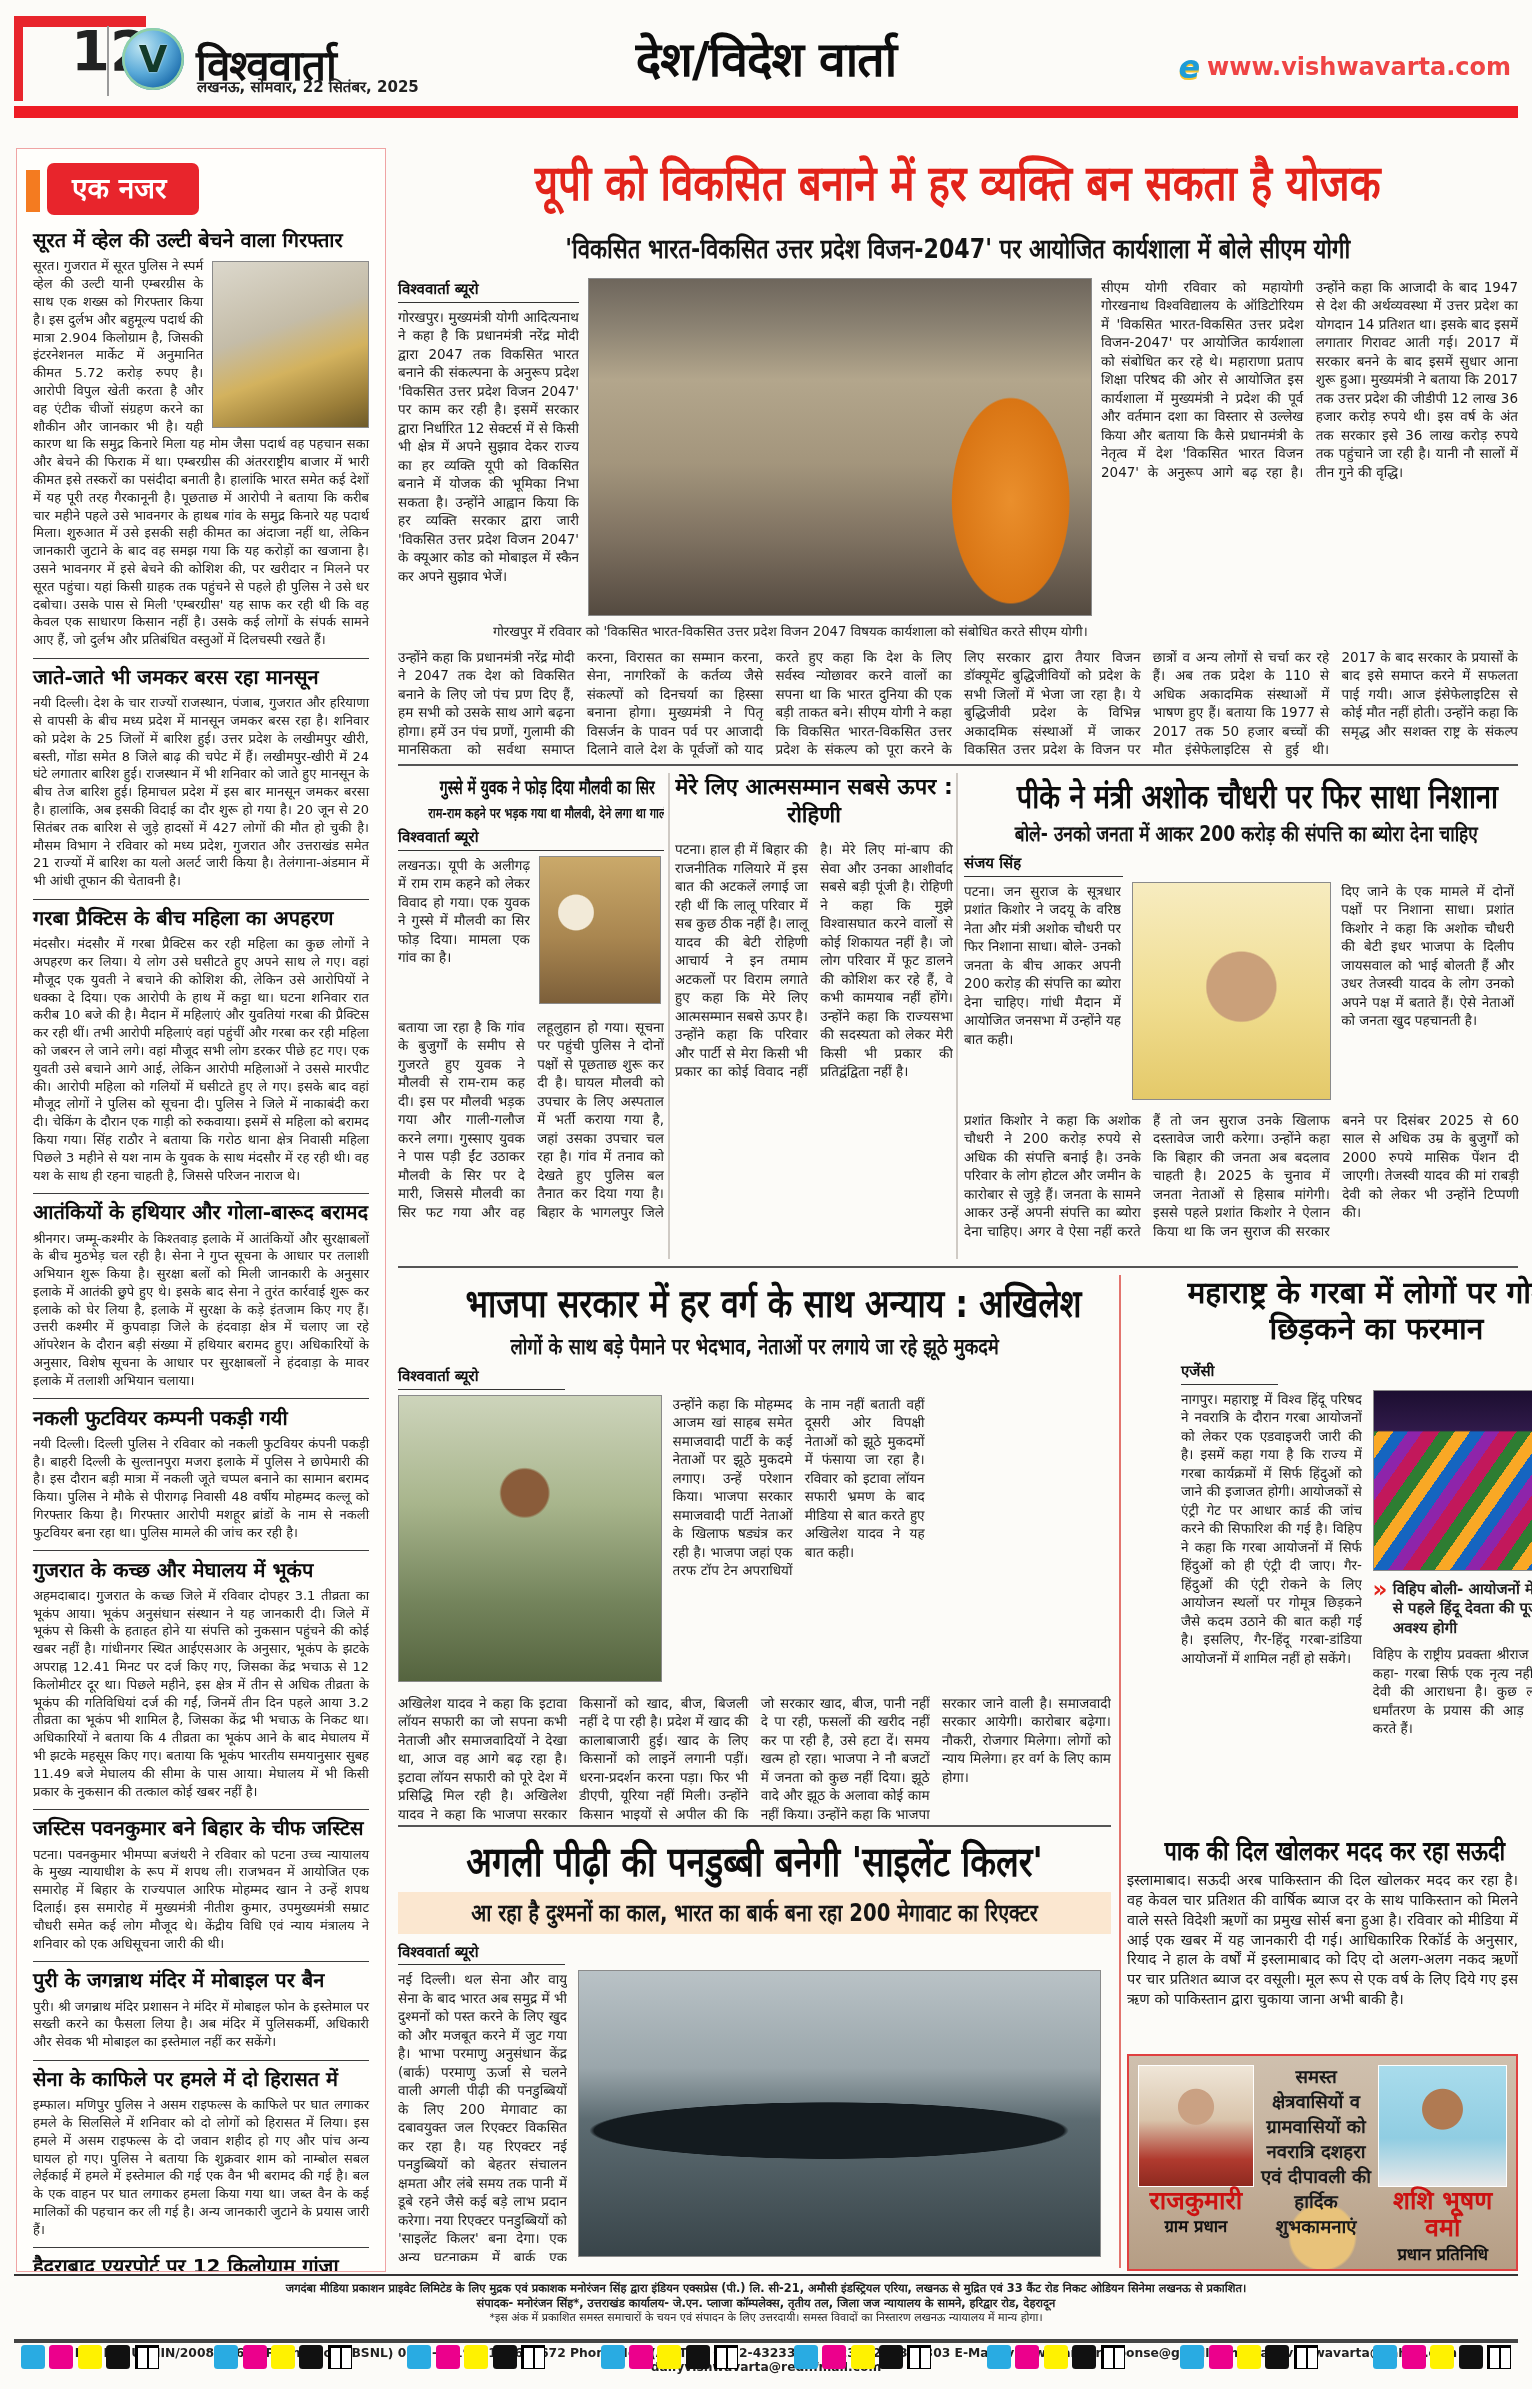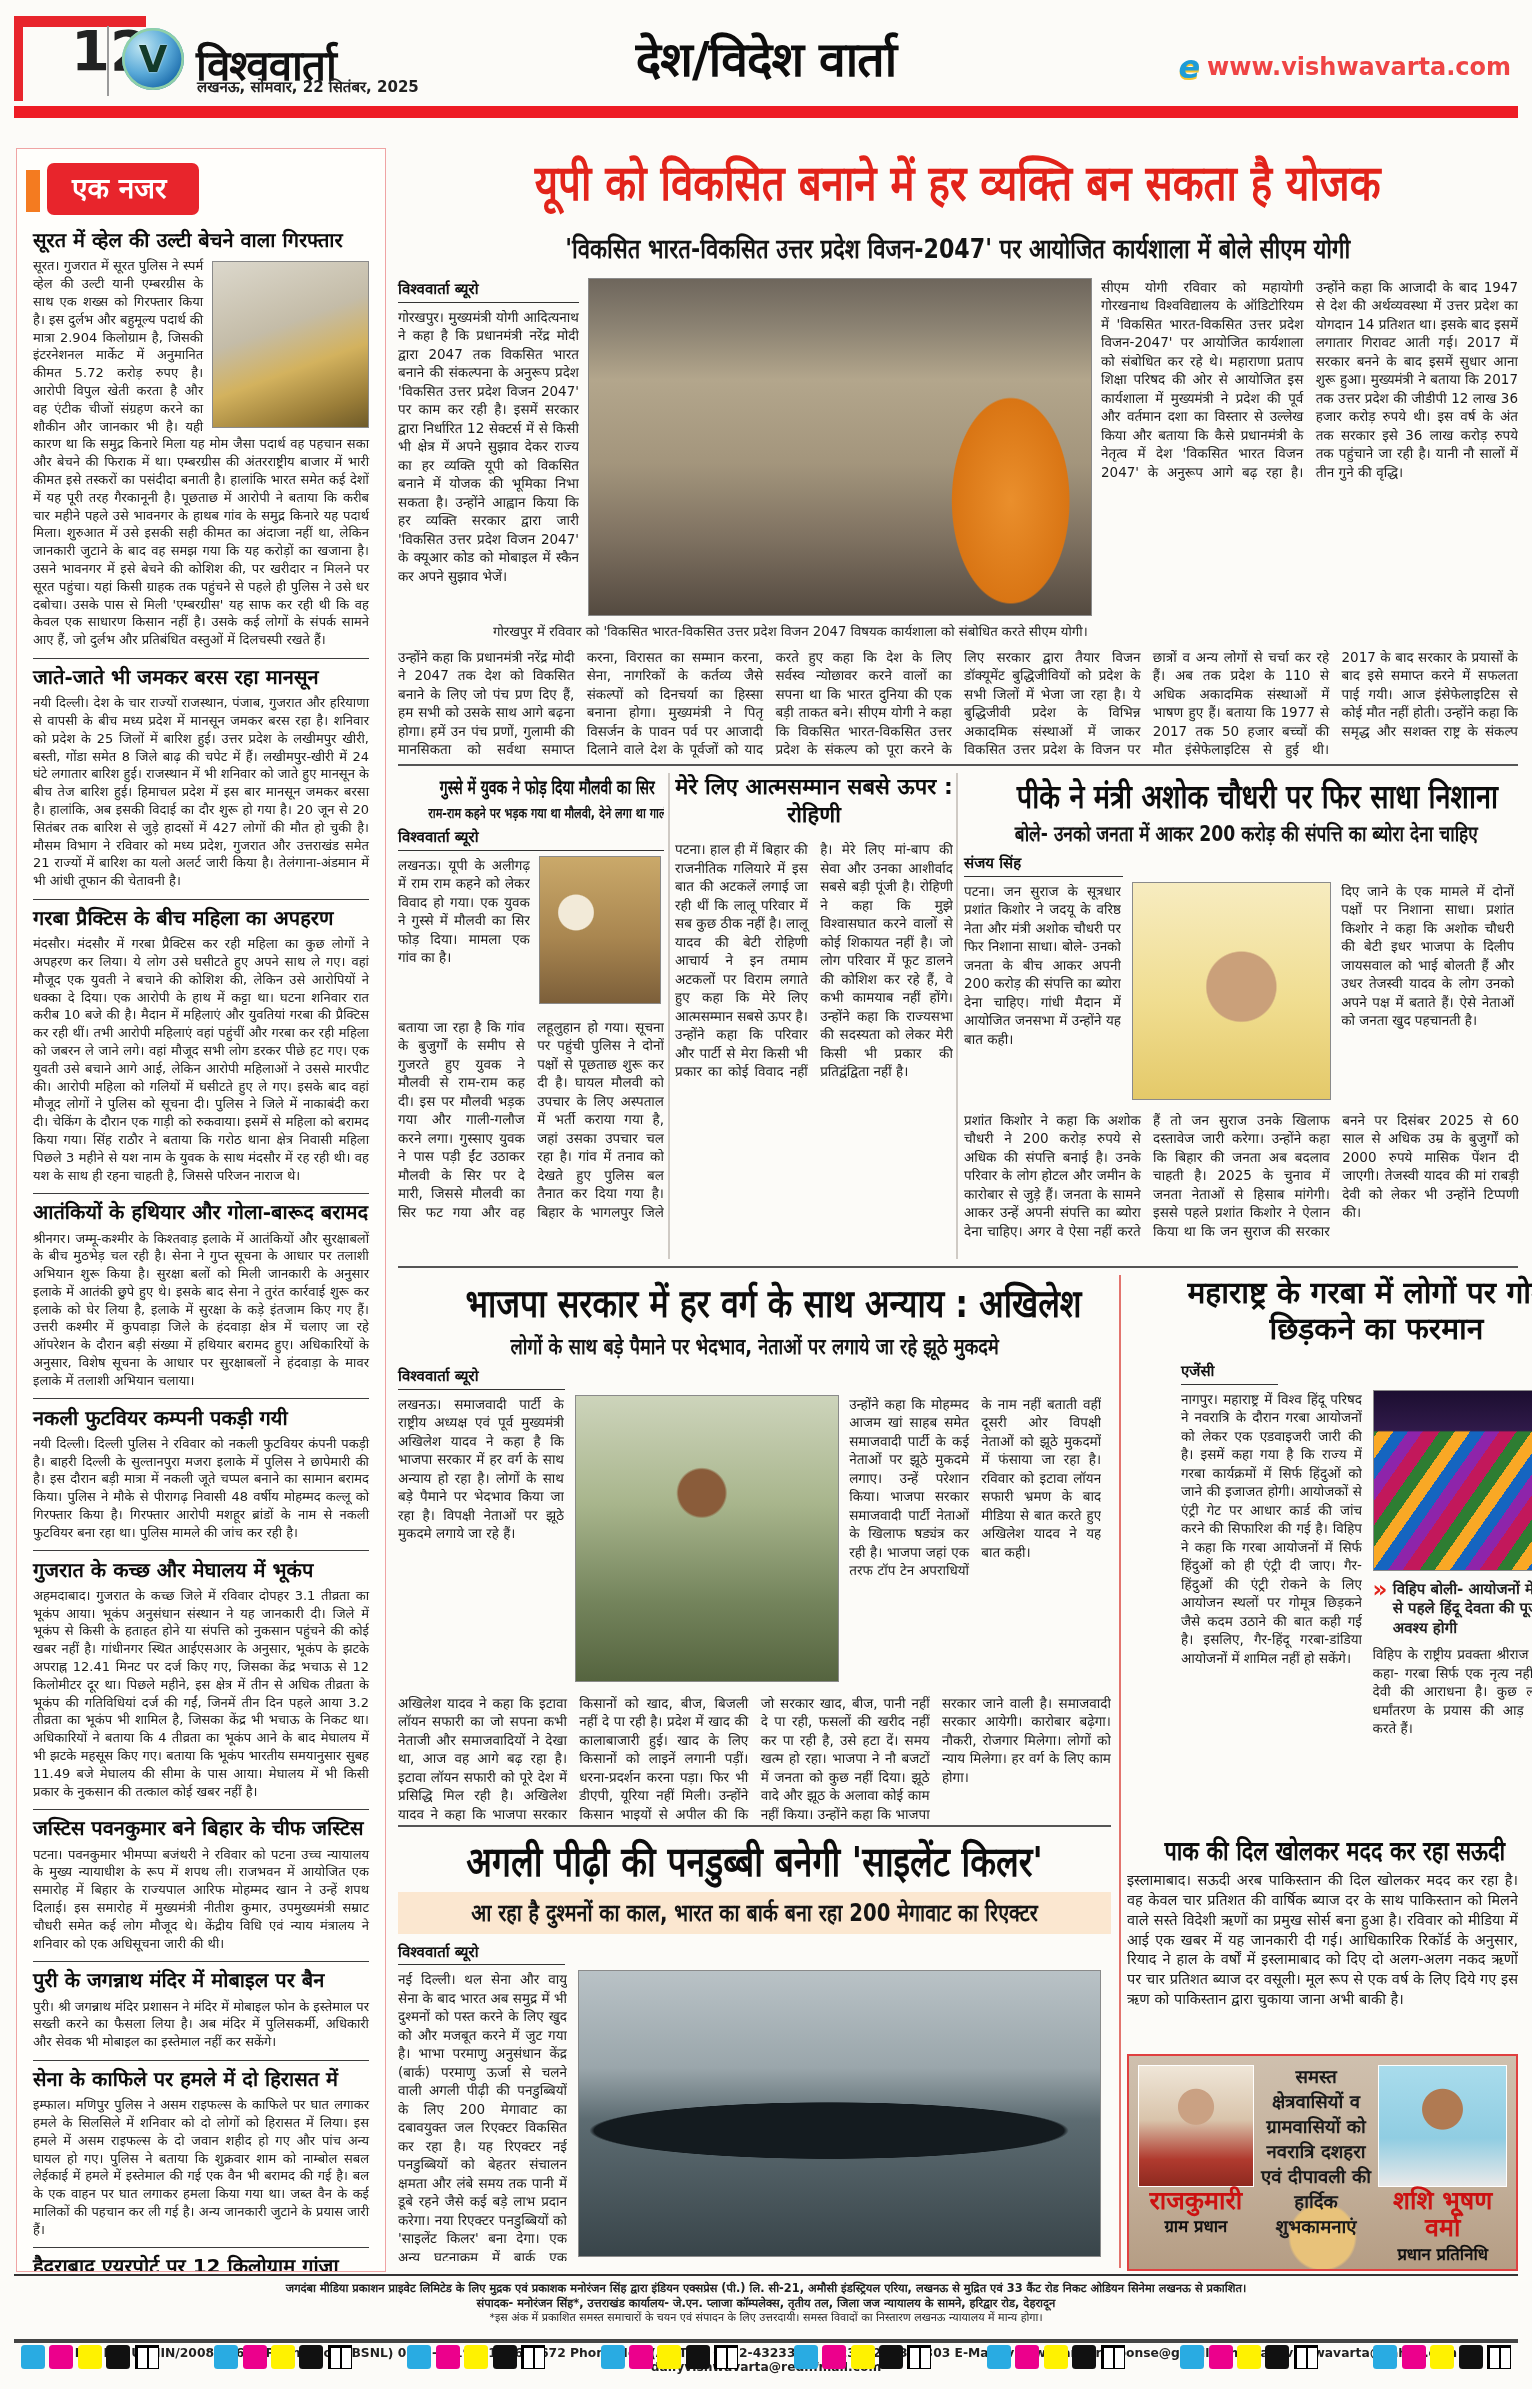--- a/index.html
+++ b/index.html
@@ -232,21 +232,20 @@
 
   <div class="abs" style="left:398px;top:1275px;width:713px;height:546px;">
     <div class="headline nowrap" style="font-size:39px;height:55px;">
       <span class="squeeze">भाजपा सरकार में हर वर्ग के साथ अन्याय : अखिलेश</span>
     </div>
     <div class="subhead nowrap" style="font-size:22px;height:35px;">
       <span class="squeeze">लोगों के साथ बड़े पैमाने पर भेदभाव, नेताओं पर लगाये जा रहे झूठे मुकदमे</span>
     </div>
     <span class="byline" style="width:167px;">विश्ववार्ता ब्यूरो</span>
     <div style="display:flex;gap:10.6px;">
-      <div class="body-text" style="width:166px;height:292px;">लखनऊ। समाजवादी पार्टी के राष्ट्रीय अध्यक्ष एवं पूर्व मुख्यमंत्री अखिलेश यादव ने कहा है कि भाजपा सरकार में हर वर्ग के साथ अन्याय हो रहा है। लोगों के साथ बड़े पैमाने पर भेदभाव किया जा रहा है। विपक्षी नेताओं पर झूठे मुकदमे लगाये जा रहे हैं।</div>
       <div class="photo akhilesh-photo" style="width:264px;height:287px;"></div>
       <div class="body-text cols-2" style="width:252px;height:292px;">उन्होंने कहा कि मोहम्मद आजम खां साहब समेत समाजवादी पार्टी के कई नेताओं पर झूठे मुकदमे लगाए। उन्हें परेशान किया। भाजपा सरकार समाजवादी पार्टी नेताओं के खिलाफ षड्यंत्र कर रही है। भाजपा जहां एक तरफ टॉप टेन अपराधियों के नाम नहीं बताती वहीं दूसरी ओर विपक्षी नेताओं को झूठे मुकदमों में फंसाया जा रहा है। रविवार को इटावा लॉयन सफारी भ्रमण के बाद मीडिया से बात करते हुए अखिलेश यादव ने यह बात कही।</div>
     </div>
     <div class="body-text cols-4" style="height:134px;margin-top:7px;">अखिलेश यादव ने कहा कि इटावा लॉयन सफारी का जो सपना कभी नेताजी और समाजवादियों ने देखा था, आज वह आगे बढ़ रहा है। इटावा लॉयन सफारी को पूरे देश में प्रसिद्धि मिल रही है। अखिलेश यादव ने कहा कि भाजपा सरकार किसानों को खाद, बीज, बिजली नहीं दे पा रही है। प्रदेश में खाद की कालाबाजारी हुई। खाद के लिए किसानों को लाइनें लगानी पड़ीं। धरना-प्रदर्शन करना पड़ा। फिर भी डीएपी, यूरिया नहीं मिली। उन्होंने किसान भाइयों से अपील की कि जो सरकार खाद, बीज, पानी नहीं दे पा रही, फसलों की खरीद नहीं कर पा रही है, उसे हटा दें। समय खत्म हो रहा। भाजपा ने नौ बजटों में जनता को कुछ नहीं दिया। झूठे वादे और झूठ के अलावा कोई काम नहीं किया। उन्होंने कहा कि भाजपा सरकार जाने वाली है। समाजवादी सरकार आयेगी। कारोबार बढ़ेगा। नौकरी, रोजगार मिलेगा। लोगों को न्याय मिलेगा। हर वर्ग के लिए काम होगा।</div>
   </div>
   <div class="abs vrule-red" style="left:1119px;top:1275px;height:993px;"></div>
 
   <div class="abs" style="left:1181px;top:1275px;width:391px;height:546px;">
     <div class="headline" style="font-size:30px;height:85px;line-height:1.2;">महाराष्ट्र के गरबा में लोगों पर गोमूत्र छिड़कने का फरमान</div>
     <span class="byline" style="width:97px;">एजेंसी</span>

